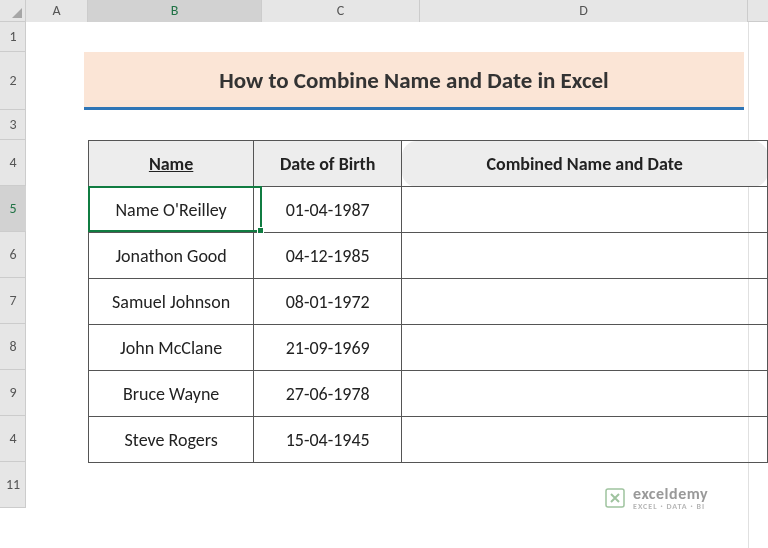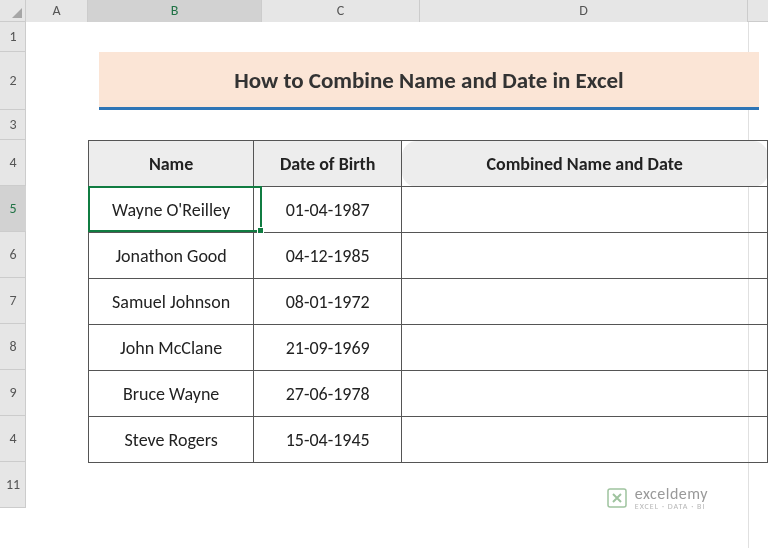--- a/index.html
+++ b/index.html
@@ -78,21 +78,21 @@
       background: #fff;
     }
     
     .cA { width: 62px; }
     .cB { width: 174px; }
     .cC { width: 158px; }
     .cD { width: 328px; }
     .title-box {
       position: absolute;
       top: 30px;
-      left: 73px;
+      left: 58px;
       width: 660px;
       height: 58px;
       background: #fbe5d6;
       border-bottom: 3px solid #2e75b6;
       display: flex;
       align-items: center;
       justify-content: center;
       font-size: 23px;
       font-weight: bold;
       color: #333;
@@ -109,21 +109,21 @@
       vertical-align: middle;
       font-size: 18px;
       color: #222;
     }
     .datatable th {
       background: #ededed;
       font-weight: bold;
       height: 46px;
     }
     .datatable td { height: 46px; }
-    .th-b { width: 174px; }
+    .th-b { width: 174px; text-decoration: underline; }
     .th-c { width: 158px; margin-top: 17px; }
     .th-d { width: 392px; border-radius: 15px; }
     .selection-box {
       position: absolute;
       top: 164px;
       left: 62px;
       width: 174px;
       height: 46px;
       border: 2px solid #107c41;
       pointer-events: none;
@@ -143,20 +143,21 @@
       align-items: center;
       gap: 6px;
       opacity: 0.85;
     }
     .wm-icon {
       width: 24px; height: 24px;
     }
     .wm-text {
       display: flex; flex-direction: column;
       line-height: 1;
+      font-weight: bold;
     }
     .wm-main { font-size: 16px; color: #888; letter-spacing: 0.5px; }
     .wm-sub { font-size: 8px; color: #aaa; letter-spacing: 1px; }
     .faint-grid-v {
       position: absolute;
       top: 0; bottom: 0;
       width: 1px;
       background: #e0e0e0;
     }
   </style>
@@ -194,21 +195,21 @@
   <table class="datatable">
     <thead>
       <tr>
         <th class="th-b">Name</th>
         <th class="th-c">Date of Birth</th>
         <th class="th-d">Combined Name and Date</th>
       </tr>
     </thead>
     <tbody>
       <tr>
-        <td>Wayne O'Reilley</td>
+        <td>Name O'Reilley</td>
         <td>01-04-1987</td>
         <td></td>
       </tr>
       <tr>
         <td>Jonathon Good</td>
         <td>04-12-1985</td>
         <td></td>
       </tr>
       <tr>
         <td>Samuel Johnson</td>

